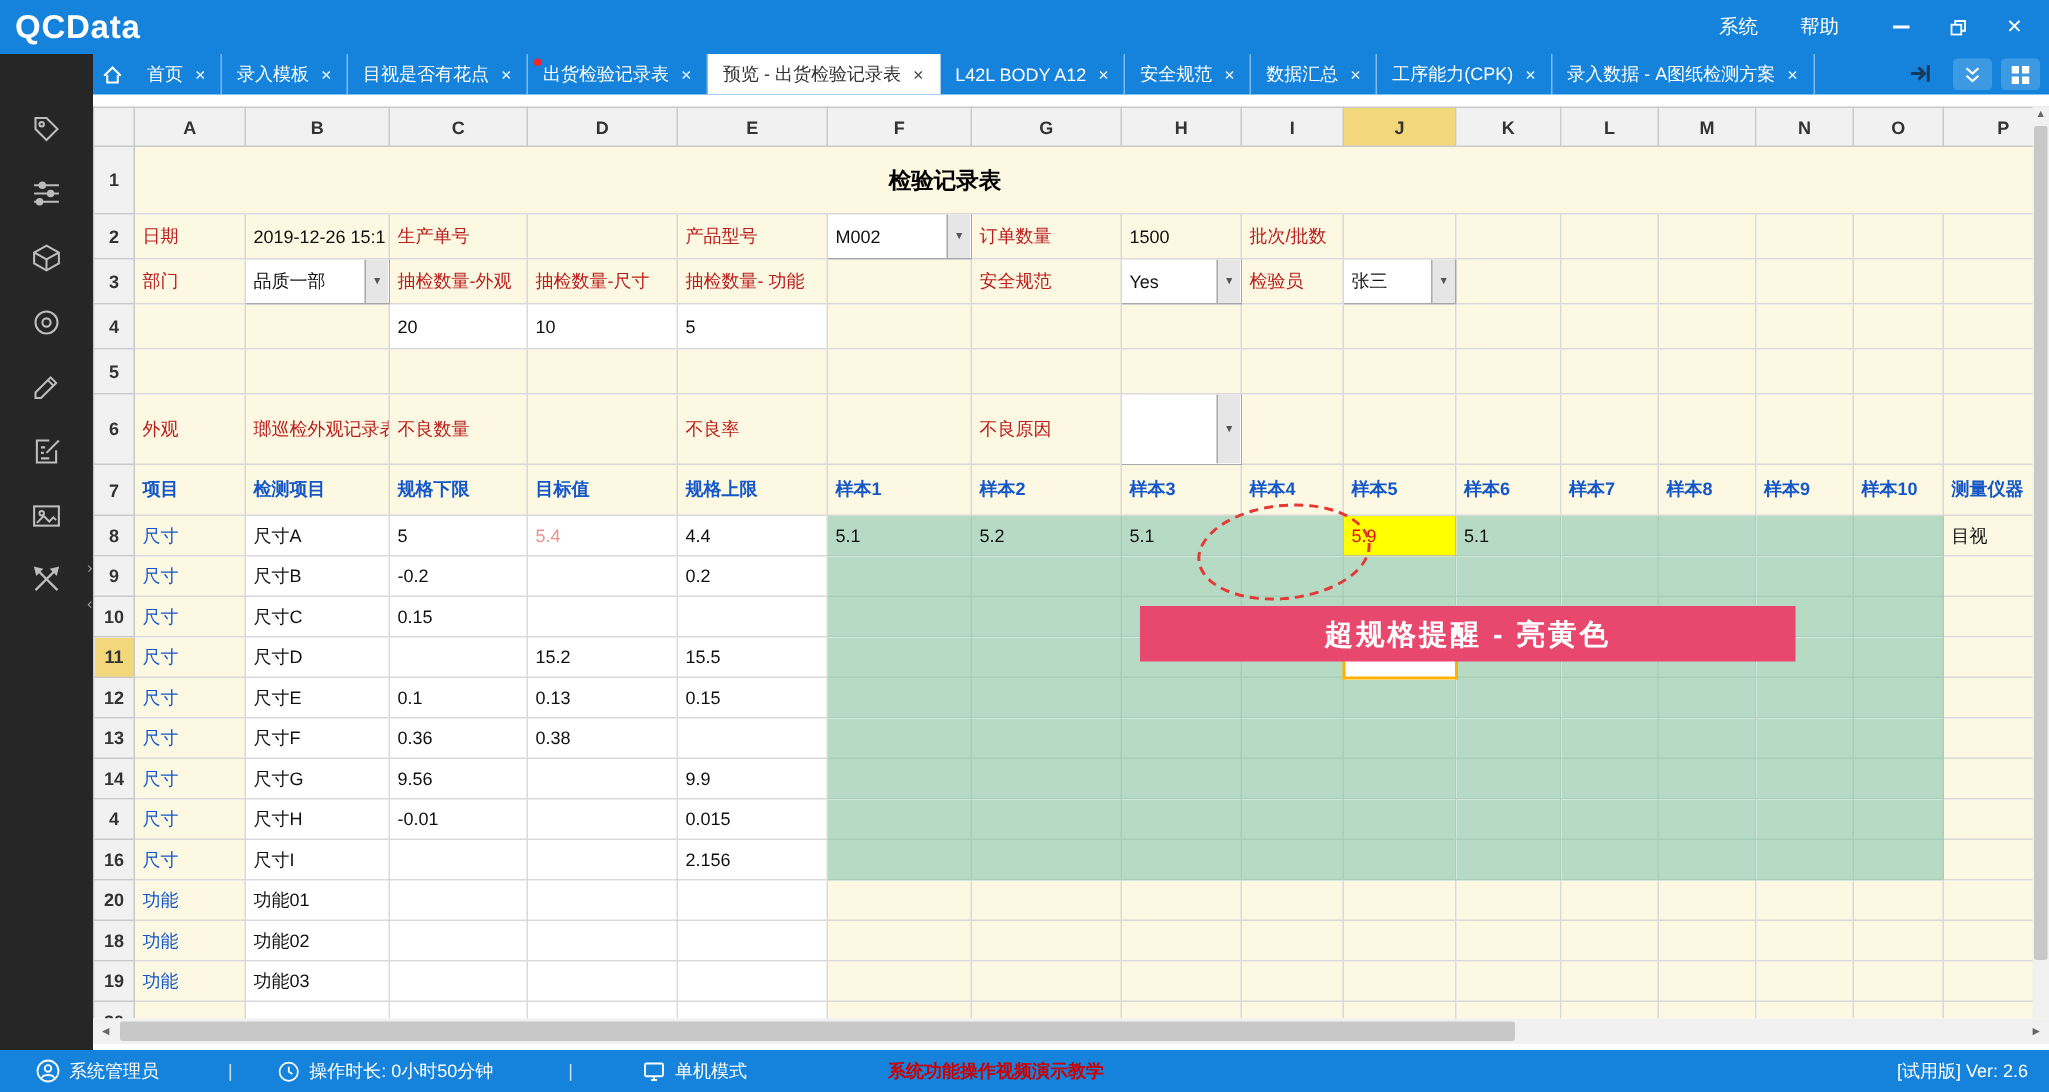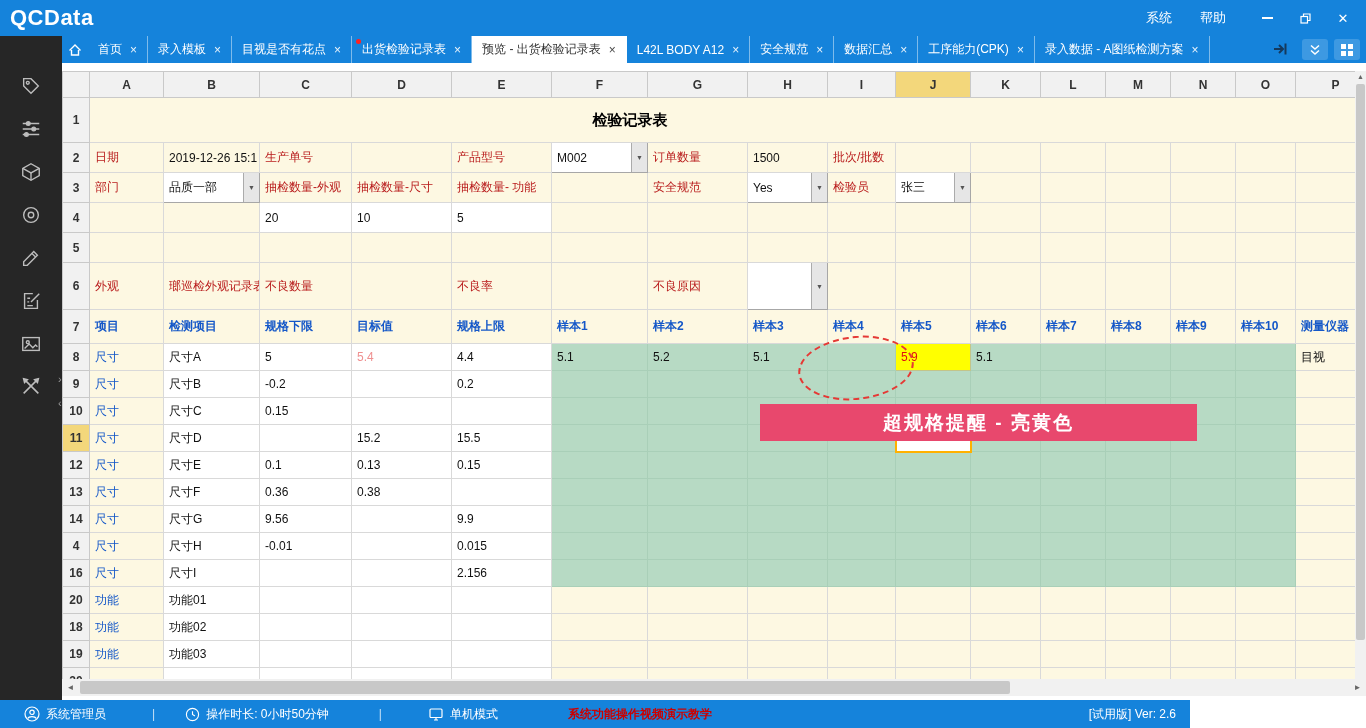--- a/index.html
+++ b/index.html
@@ -67,21 +67,21 @@
 
   
   .vscroll{position:absolute;right:0;top:71px;width:11px;height:608px;background:#f1f1f1;z-index:4}
   .varrow{height:12px;text-align:center;font-size:7px;color:#666;line-height:12px}
   .vthumb{position:absolute;top:13px;left:1px;width:9px;height:556px;background:#c8c8c8;border-radius:2px}
   .hscroll{position:absolute;left:62px;top:679px;width:1304px;height:17px;background:#f1f1f1;z-index:7}
   .harrow{position:absolute;top:0;width:17px;height:17px;text-align:center;font-size:8px;color:#666;line-height:17px}
   .hthumb{position:absolute;left:18px;top:2px;height:13px;width:930px;background:#c8c8c8;border-radius:2px}
 
   
-  .statusbar{position:absolute;left:0;bottom:0;width:1190px;height:28px;background:var(--accent);
+  .statusbar{position:absolute;left:0;bottom:0;width:1366px;height:28px;background:var(--accent);
     color:#fff;display:flex;align-items:center;font-size:12px;z-index:10}
   .sgroup{display:flex;align-items:center;gap:6px}
   .sdiv{opacity:.75}
   .red-link{color:var(--video-red);font-weight:bold}
   .version{margin-left:auto;margin-right:14px}
   svg{display:block}
 </style>
 </head>
 <body>
 
@@ -667,15 +667,15 @@
     <span>操作时长: 0小时50分钟</span>
   </div>
   <span class="sdiv" style="margin-left:50px">|</span>
   <div class="sgroup" style="margin-left:46px">
     <svg width="16" height="16" viewBox="0 0 16 16" fill="none" stroke="#fff" stroke-width="1.2">
       <rect x="2" y="3" width="12" height="8.5" rx="1"></rect>
         <path d="M6 14 H10 M8 11.5 V14"></path>
     </svg>
     <span>单机模式</span>
   </div>
-  <span class="red-link" style="margin-left:70px">系统功能操作视频演示教学</span>
+  <span class="red-link" style="margin-left:94px">系统功能操作视频演示教学</span>
   <span class="version">[试用版] Ver: 2.6</span>
 </footer>
 
 </body></html>

